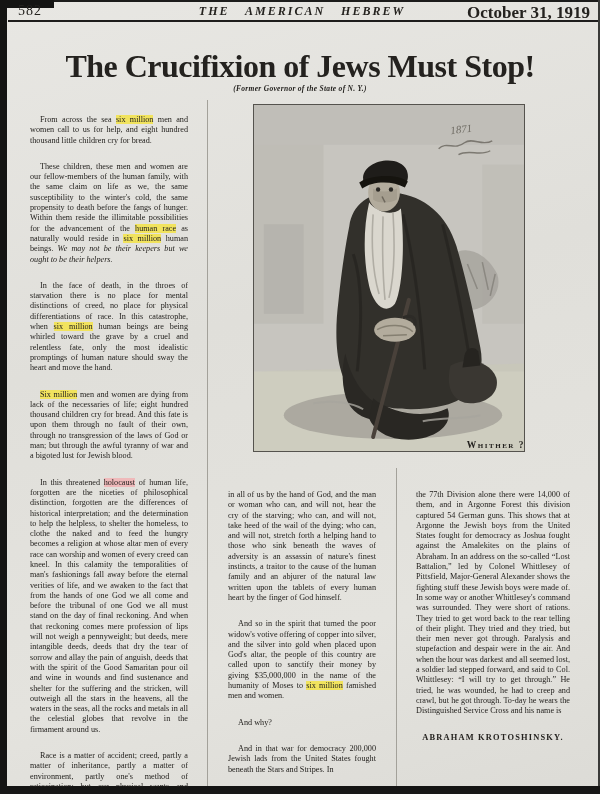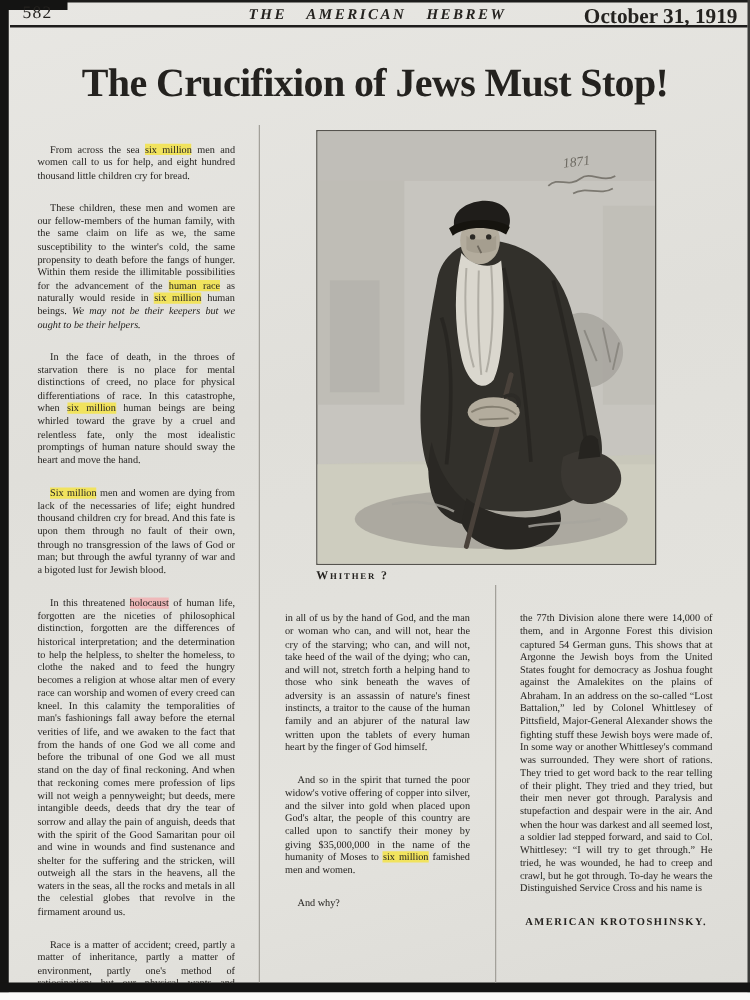--- a/index.html
+++ b/index.html
@@ -38,21 +38,21 @@
   .para{margin:16px;text-indent:10px;text-align:justify;}
   .para.noindent{text-indent:0;}
   .para.centerline{text-indent:0;text-align:center;letter-spacing:1.2px;font-weight:bold;font-size:8.4px;}
   .hl-y{background:#f1e35e;}
   .hl-p{background:#efb9ba;}
   .it{font-style:italic;}
   .b{font-weight:bold;}
 
   .illustration{position:absolute;left:253px;top:104px;width:272px;height:348px;border:1px solid #55534e;background:#c7c5bf;box-sizing:border-box;}
   .illustration svg{display:block;width:100%;height:100%;}
-  .whither{position:absolute;left:253px;top:456px;width:272px;text-align:left;font-weight:bold;font-size:9.5px;letter-spacing:1.5px;font-variant:small-caps;}
+  .whither{position:absolute;left:253px;top:440px;width:272px;text-align:right;font-weight:bold;font-size:9.5px;letter-spacing:1.5px;font-variant:small-caps;}
 </style>
 </head>
 <body>
 
 <div class="page">
 
   <div class="edge edge-left"></div>
   <div class="edge edge-top"></div>
   <div class="edge edge-top-tab"></div>
   <div class="edge edge-right"></div>
@@ -60,20 +60,21 @@
   <div class="below-page"></div>
 
   <div class="header-row">
     <span class="page-num">582</span>
     <span class="masthead">THE AMERICAN HEBREW</span>
     <span class="issue-date">October 31, 1919</span>
   </div>
   <div class="header-rule"></div>
 
   <div class="headline">The Crucifixion of Jews Must Stop!</div>
+  <div class="byline-note">(Former Governor of the State of N. Y.)</div>
 
   <div class="col col-1">
       <p class="para"><span>From across the sea </span><span class="hl-y">six million</span><span> men and women call to us for help, and eight hundred thousand little children cry for bread.</span></p>
       <p class="para"><span>These children, these men and women are our fellow-members of the human family, with the same claim on life as we, the same susceptibility to the winter's cold, the same propensity to death before the fangs of hunger.  Within them reside the illimitable possibilities for the advancement of the </span><span class="hl-y">human race</span><span> as naturally would reside in </span><span class="hl-y">six million</span><span> human beings. </span><span class="it">We may not be their keepers but we ought to be their helpers.</span></p>
       <p class="para"><span>In the face of death, in the throes of starvation there is no place for mental distinctions of creed, no place for physical differentiations of race.  In this catastrophe, when </span><span class="hl-y">six million</span><span> human beings are being whirled toward the grave by a cruel and relentless fate, only the most idealistic promptings of human nature should sway the heart and move the hand.</span></p>
       <p class="para"><span class="hl-y">Six million</span><span> men and women are dying from lack of the necessaries of life; eight hundred thousand children cry for bread. And this fate is upon them through no fault of their own, through no transgression of the laws of God or man; but through the awful tyranny of war and a bigoted lust for Jewish blood.</span></p>
       <p class="para"><span>In this threatened </span><span class="hl-p">holocaust</span><span> of human life, forgotten are the niceties of philosophical distinction, forgotten are the differences of historical interpretation; and the determination to help the helpless, to shelter the homeless, to clothe the naked and to feed the hungry becomes a religion at whose altar men of every race can worship and women of every creed can kneel.  In this calamity the temporalities of man's fashionings fall away before the eternal verities of life, and we awaken to the fact that from the hands of one God we all come and before the tribunal of one God we all must stand on the day of final reckoning.  And when that reckoning comes mere profession of lips will not weigh a pennyweight; but deeds, mere intangible deeds, deeds that dry the tear of sorrow and allay the pain of anguish, deeds that with the spirit of the Good Samaritan pour oil and wine in wounds and find sustenance and shelter for the suffering and the stricken, will outweigh all the stars in the heavens, all the waters in the seas, all the rocks and metals in all the celestial globes that revolve in the firmament around us.</span></p>
       <p class="para"><span>Race is a matter of accident; creed, partly a matter of inheritance, partly a matter of environment, partly one's method of ratiocination; but our physical wants and corporeal needs are implanted</span></p>
     </div>
   <div class="v-rule v-rule-1"></div>
@@ -125,20 +126,21 @@
       </g>
       <path d="M186,44 C194,36 202,46 212,38 C220,32 230,42 240,36 M206,50 C216,44 228,52 238,46" stroke="#6e6b63" stroke-width="1.4" fill="none" opacity="0.85"></path>
     </svg>
   </div>
   <div class="whither">Whither ?</div>
 
   <div class="col col-2">
       <p class="para noindent"><span>in all of us by the hand of God, and the man or woman who can, and will not, hear the cry of the starving; who can, and will not, take heed of the wail of the dying; who can, and will not, stretch forth a helping hand to those who sink beneath the waves of adversity is an assassin of nature's finest instincts, a traitor to the cause of the human family and an abjurer of the natural law written upon the tablets of every human heart by the finger of God himself.</span></p>
       <p class="para"><span>And so in the spirit that turned the poor widow's votive offering of copper into silver, and the silver into gold when placed upon God's altar, the people of this country are called upon to sanctify their money by giving $35,000,000 in the name of the humanity of Moses to </span><span class="hl-y">six million</span><span> famished men and women.</span></p>
       <p class="para"><span>And why?</span></p>
+      <p class="para"><span>And in that war for democracy 200,000 Jewish lads from the United States fought beneath the Stars and Stripes.  In</span></p>
     </div>
   <div class="v-rule v-rule-2"></div>
   <div class="col col-3">
       <p class="para noindent"><span>the 77th Division alone there were 14,000 of them, and in Argonne Forest this division captured 54 German guns.  This shows that at Argonne the Jewish boys from the United States fought for democracy as Joshua fought against the Amalekites on the plains of Abraham.  In an address on the so-called “Lost Battalion,” led by Colonel Whittlesey of Pittsfield, Major-General Alexander shows the fighting stuff these Jewish boys were made of.  In some way or another Whittlesey's command was surrounded.  They were short of rations.  They tried to get word back to the rear telling of their plight.  They tried and they tried, but their men never got through.  Paralysis and stupefaction and despair were in the air.  And when the hour was darkest and all seemed lost, a soldier lad stepped forward, and said to Col. Whittlesey: “I will try to get through.” He tried, he was wounded, he had to creep and crawl, but he got through.  To-day he wears the Distinguished Service Cross and his name is</span></p>
-      <p class="para centerline"><span>AMERICAN KROTOSHINSKY.</span></p>
+      <p class="para centerline"><span>ABRAHAM KROTOSHINSKY.</span></p>
     </div>
 
 </div>
 
 </body></html>

